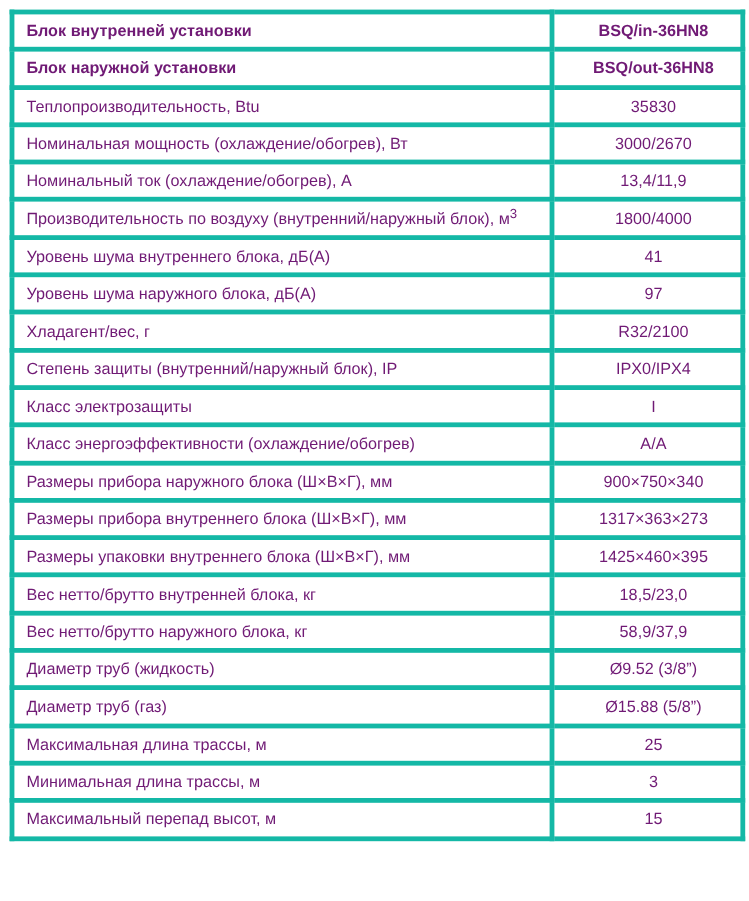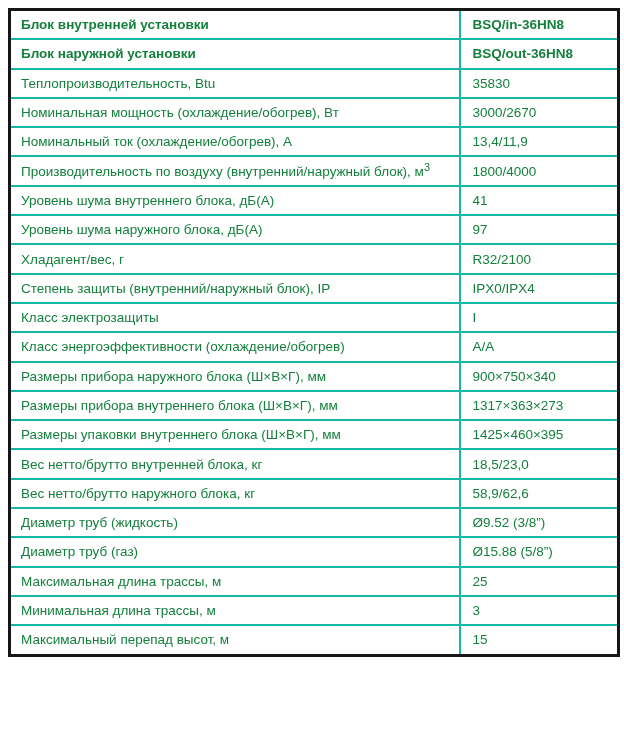--- a/index.html
+++ b/index.html
@@ -11,36 +11,36 @@
     font-family: "Liberation Sans", "DejaVu Sans", sans-serif;
   }
   table.spec-table {
     border-collapse: collapse;
     table-layout: fixed;
     width: 609px;
     margin: 8px 0 0 8px;
     border: 3px solid #161616;
   }
   td {
-    border: 2px solid #14b8a6;
+    border: 4px solid #14b8a6;
     height: 27.3px;
     font-size: 13.5px;
-    color: #15803d;
+    color: #701a75;
     white-space: nowrap;
     overflow: hidden;
     padding: 0;
     vertical-align: middle;
   }
   td.label-cell {
     text-align: left;
     padding-left: 10px;
     padding-right: 4px;
   }
   td.value-cell {
-    text-align: left;
+    text-align: center;
     padding-left: 12px;
     padding-right: 2px;
   }
   tr.bold td {
     font-weight: bold;
   }
   sup.label-sup {
     font-size: 11px;
     line-height: 0;
     vertical-align: super;
@@ -114,21 +114,21 @@
       <tr>
     <td class="label-cell"><span class="label-text">Размеры упаковки внутреннего блока (Ш×В×Г),  мм</span></td>
     <td class="value-cell">1425×460×395</td>
   </tr>
       <tr>
     <td class="label-cell"><span class="label-text">Вес нетто/брутто внутренней блока, кг</span></td>
     <td class="value-cell">18,5/23,0</td>
   </tr>
       <tr>
     <td class="label-cell"><span class="label-text">Вес нетто/брутто  наружного блока, кг</span></td>
-    <td class="value-cell">58,9/62,6</td>
+    <td class="value-cell">58,9/37,9</td>
   </tr>
       <tr>
     <td class="label-cell"><span class="label-text">Диаметр труб (жидкость)</span></td>
     <td class="value-cell">Ø9.52 (3/8”)</td>
   </tr>
       <tr>
     <td class="label-cell"><span class="label-text">Диаметр труб (газ)</span></td>
     <td class="value-cell">Ø15.88 (5/8”)</td>
   </tr>
       <tr>

